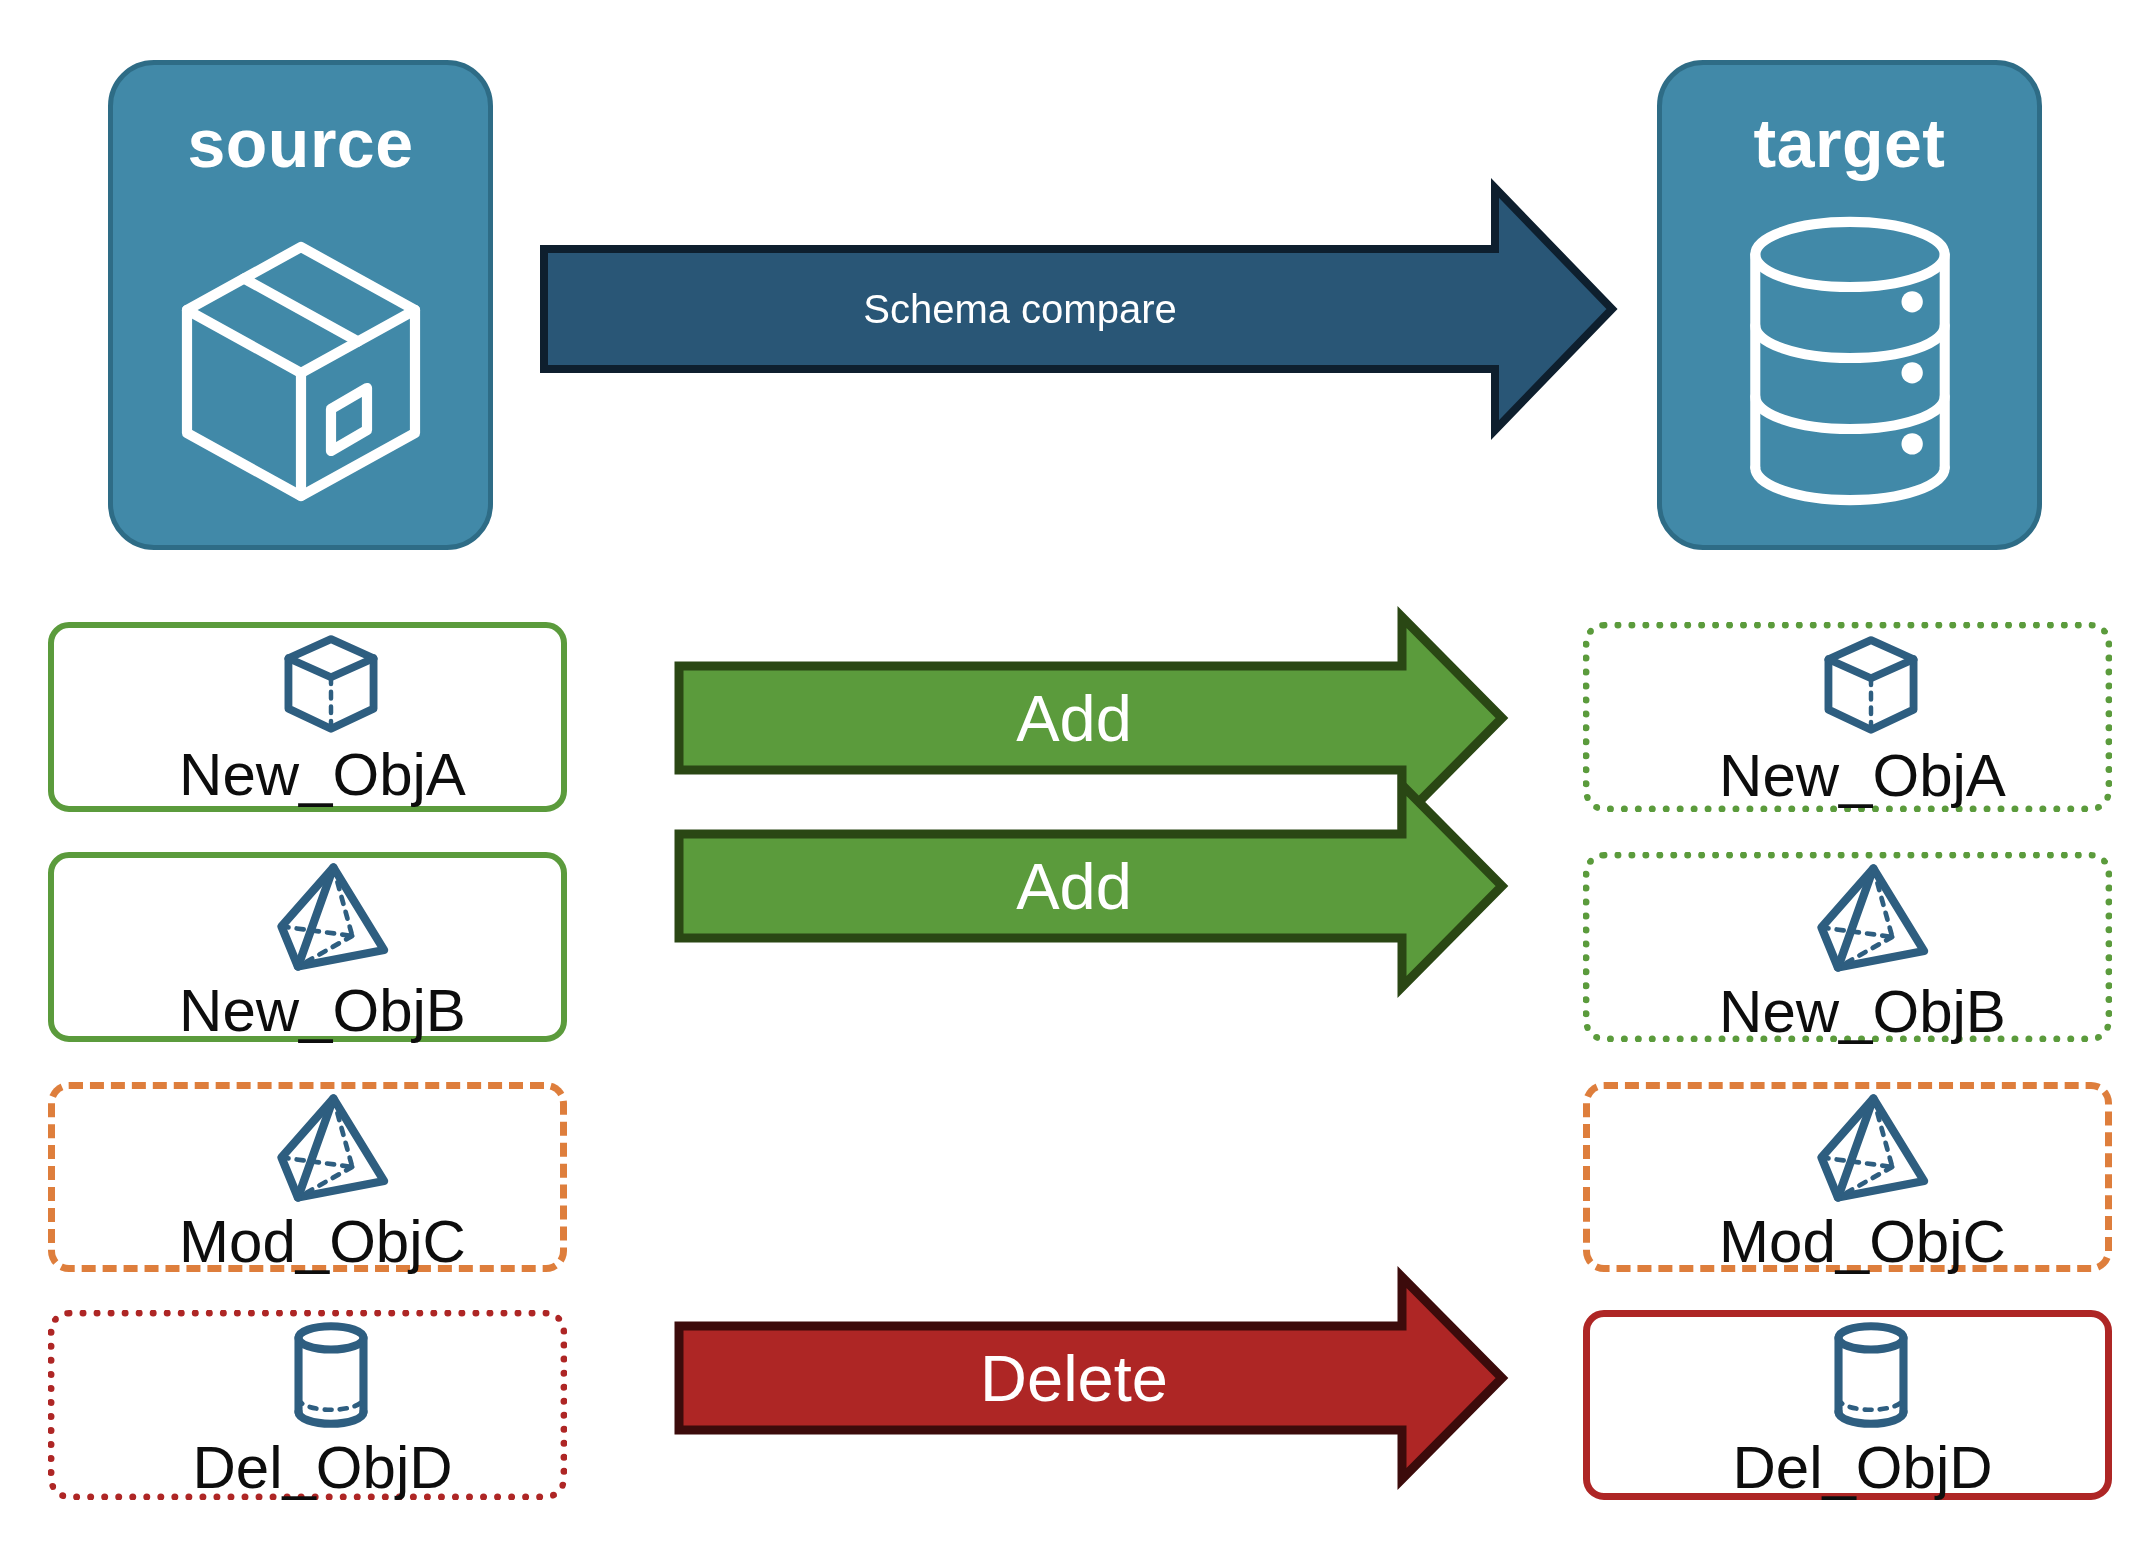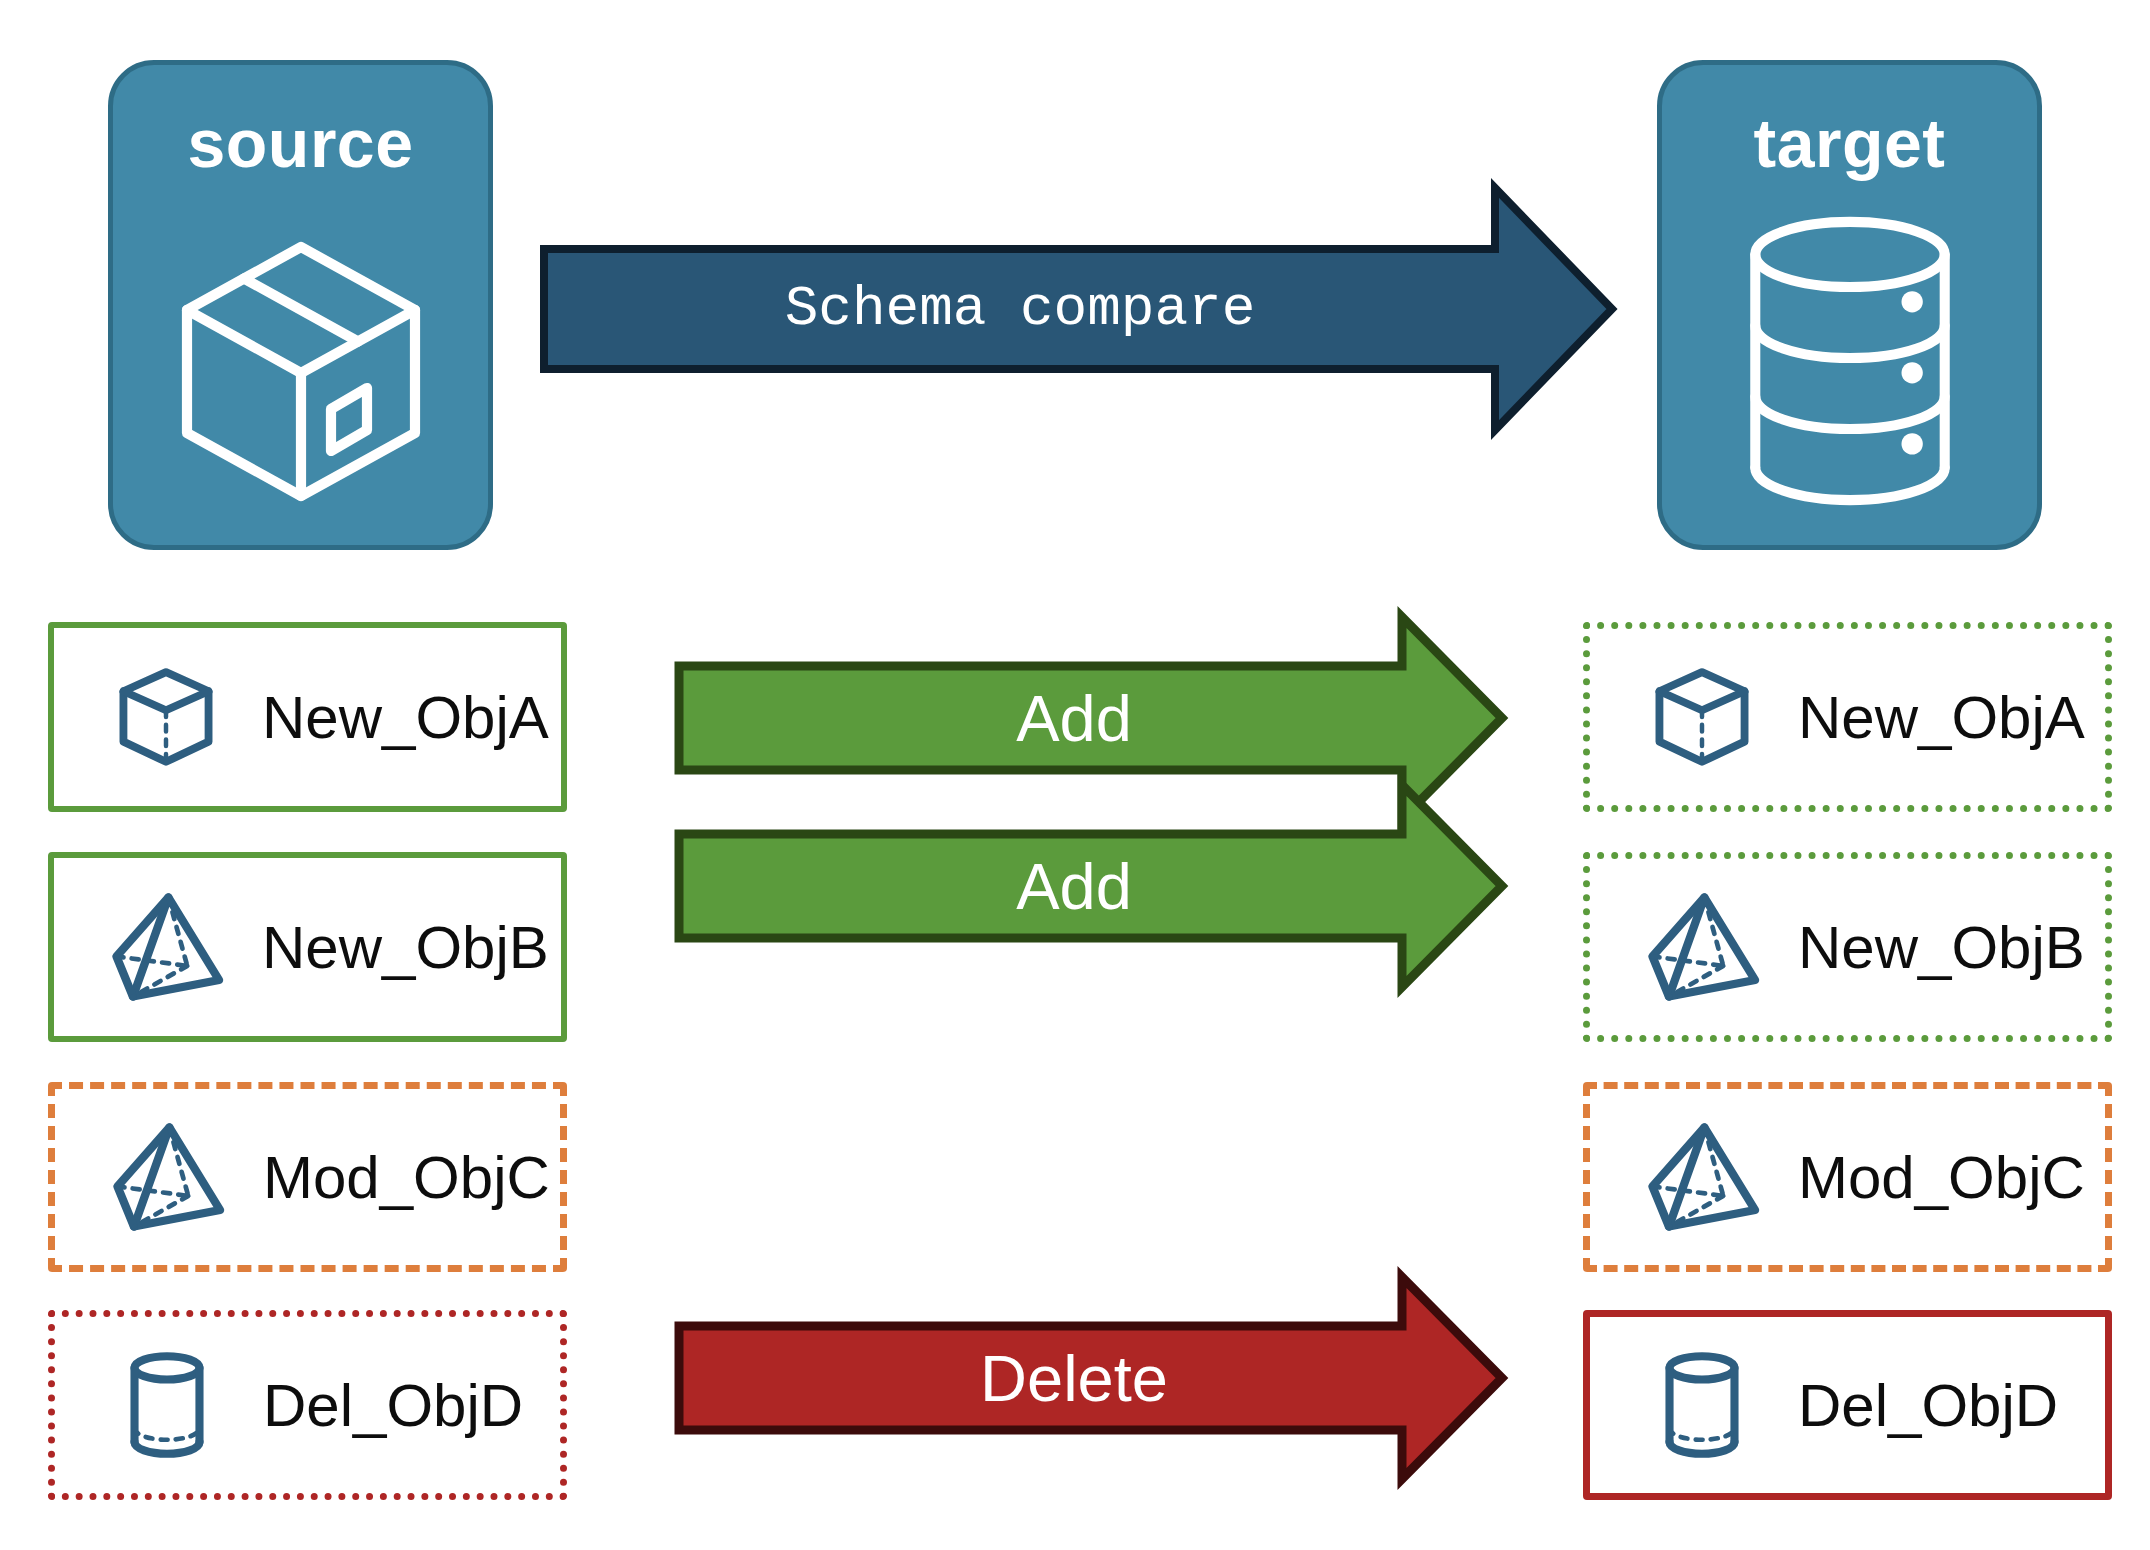--- a/index.html
+++ b/index.html
@@ -15,36 +15,36 @@
   }
   .endpoint-title{
     color:#ffffff;font-weight:bold;font-size:68px;line-height:1;
     margin-top:44px;letter-spacing:.5px;
   }
   .endpoint-icon{flex:1;display:flex;align-items:center;justify-content:center;width:100%;}
 
   
   .card{
     position:absolute;box-sizing:border-box;background:#ffffff;
-    border-radius:4px;display:flex;align-items:center;
+    border-radius:21px;display:flex;align-items:center;flex-direction:column;
   }
   .card-icon{width:132px;display:flex;align-items:center;justify-content:center;margin-left:46px;}
   .card-label{
     font-size:60px;color:#0d0d0d;margin-left:30px;white-space:nowrap;
     font-family:"Liberation Sans",sans-serif;
   }
 
   
   .arrow{position:absolute;}
   .arrow svg{display:block;overflow:visible;}
   .arrow-label{
     position:absolute;color:#ffffff;font-size:65px;white-space:nowrap;
     transform:translate(-50%,-50%);font-family:"Liberation Sans",sans-serif;
   }
-  .arrow-label.big{font-size:56px;font-family:Liberation Mono, monospace;}
+  .arrow-label.big{font-size:40px;}
 </style>
 </head>
 <body>
 
 <div id="stage">
 
   <div class="endpoint" id="source-panel" style="left:108px;top:60px;width:385px;height:490px;background:#4189A8;border:5px solid #2E6C86;">
     <div class="endpoint-title">source</div>
     <div class="endpoint-icon">
       <svg width="300" height="300" viewBox="0 0 100 100">

